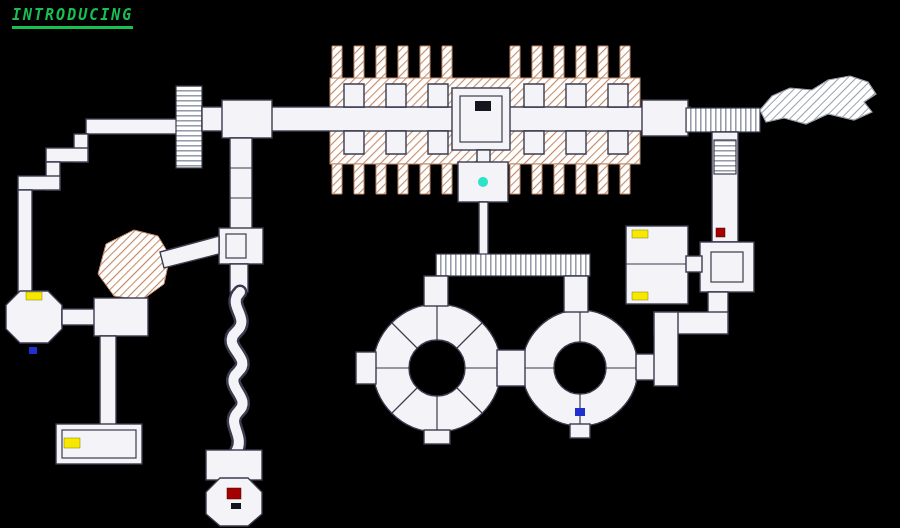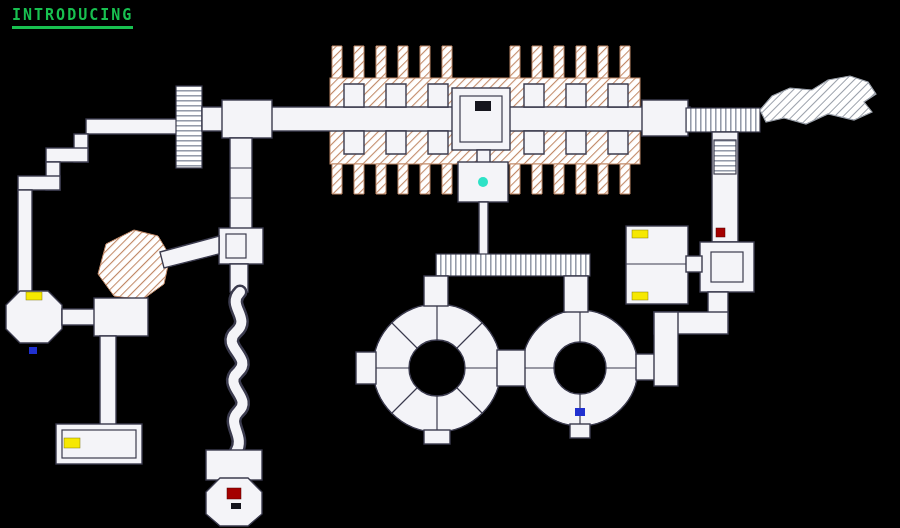--- a/index.html
+++ b/index.html
@@ -15,21 +15,21 @@
     --marker-blue:#2030d0;
     --marker-cyan:#2de2c6;
     --door-dark:#15151d;
   }
   html,body{margin:0;padding:0;background:var(--background);}
   .stage{position:relative;width:900px;height:528px;background:var(--background);overflow:hidden;
          font-family:"DejaVu Sans Mono",monospace;}
   .map-title{position:absolute;left:12px;top:6px;display:inline-block;
     font-size:15px;font-weight:bold;letter-spacing:2px;
     color:var(--title-green);border-bottom:3px solid var(--title-green);
-    padding-bottom:2px;line-height:18px;}
+    padding-bottom:2px;line-height:18px;font-style:italic;}
   svg{position:absolute;left:0;top:0;}
   .room{fill:var(--room-fill);stroke:var(--wall-outline);stroke-width:1.4;}
   .inner{fill:none;stroke:var(--wall-outline);stroke-width:1.2;}
   .holes{fill:var(--background);stroke:var(--wall-outline);stroke-width:1.4;}
   .spoke{fill:none;stroke:var(--wall-outline);stroke-width:1.2;}
   .tan{fill:url(#hatchTan);stroke:var(--hatch-tan-line);stroke-width:1;}
   .grayblob{fill:url(#hatchGray);stroke:var(--hatch-gray-line);stroke-width:1.2;}
   .stairsH{fill:url(#stairsHP);stroke:var(--wall-outline);stroke-width:1.2;}
   .stairsV{fill:url(#stairsVP);stroke:var(--wall-outline);stroke-width:1.2;}
   .cave-outer{fill:none;stroke:var(--wall-outline);stroke-width:15;stroke-linecap:round;}

